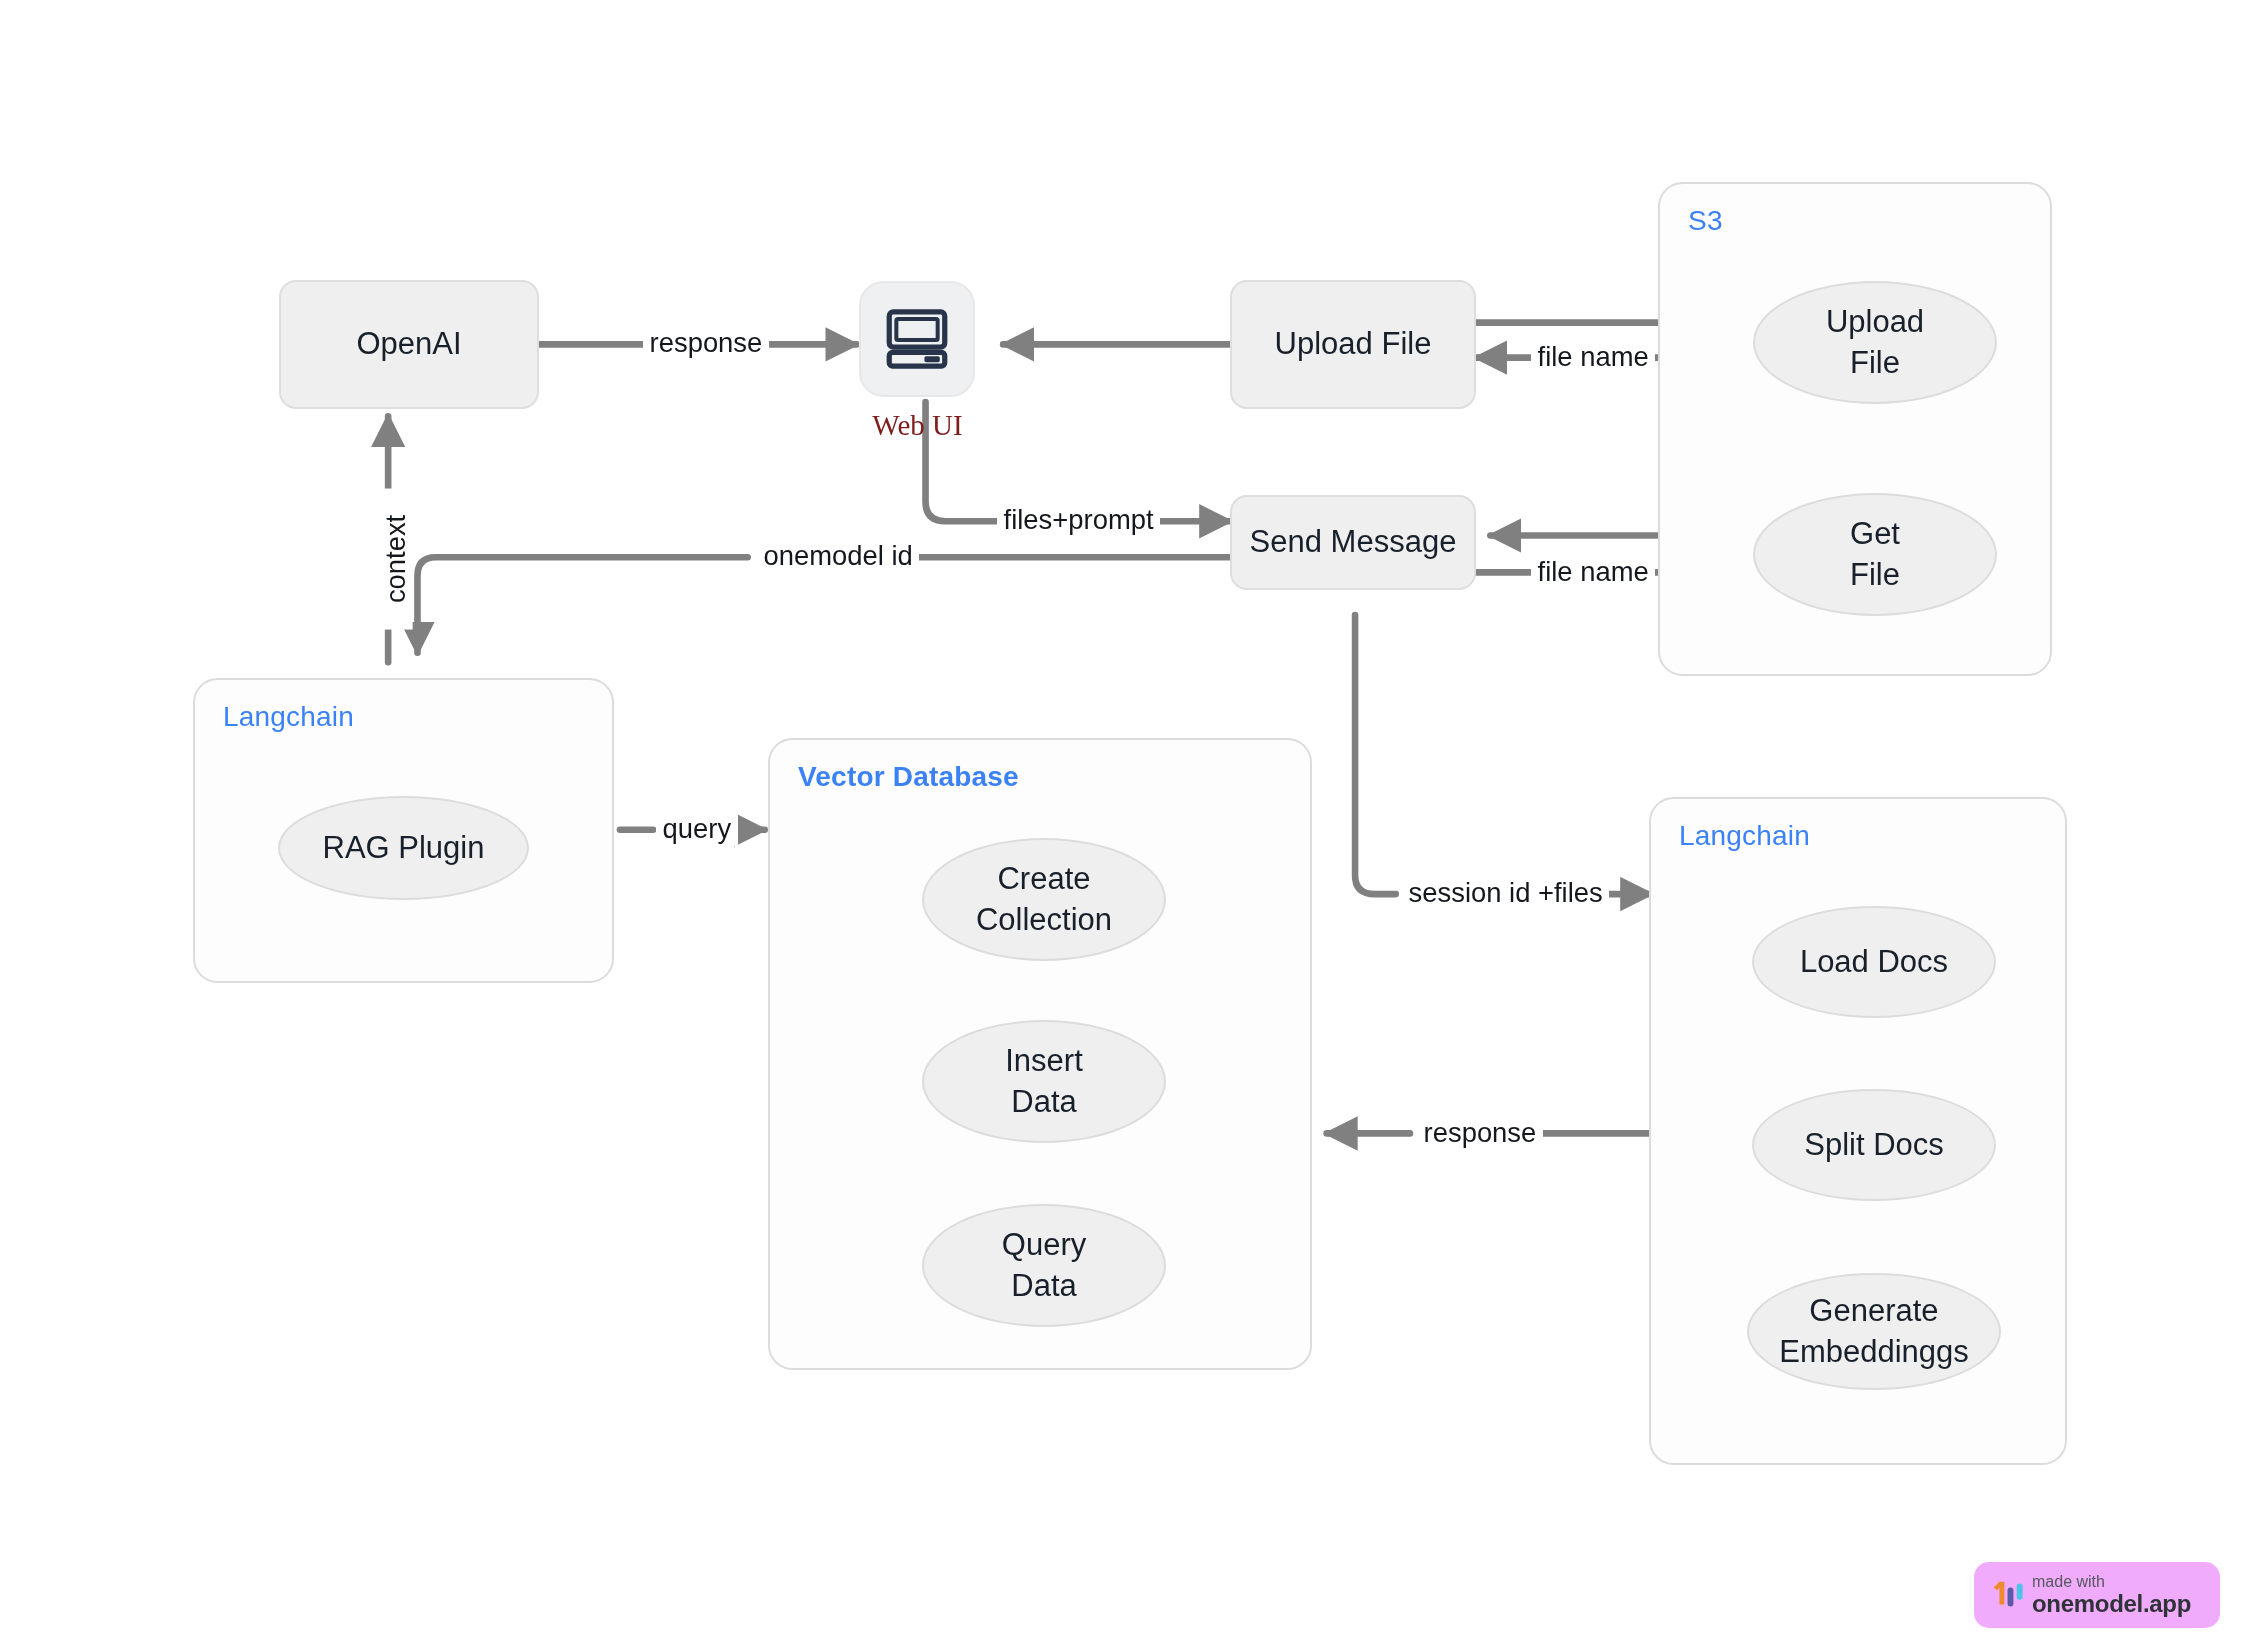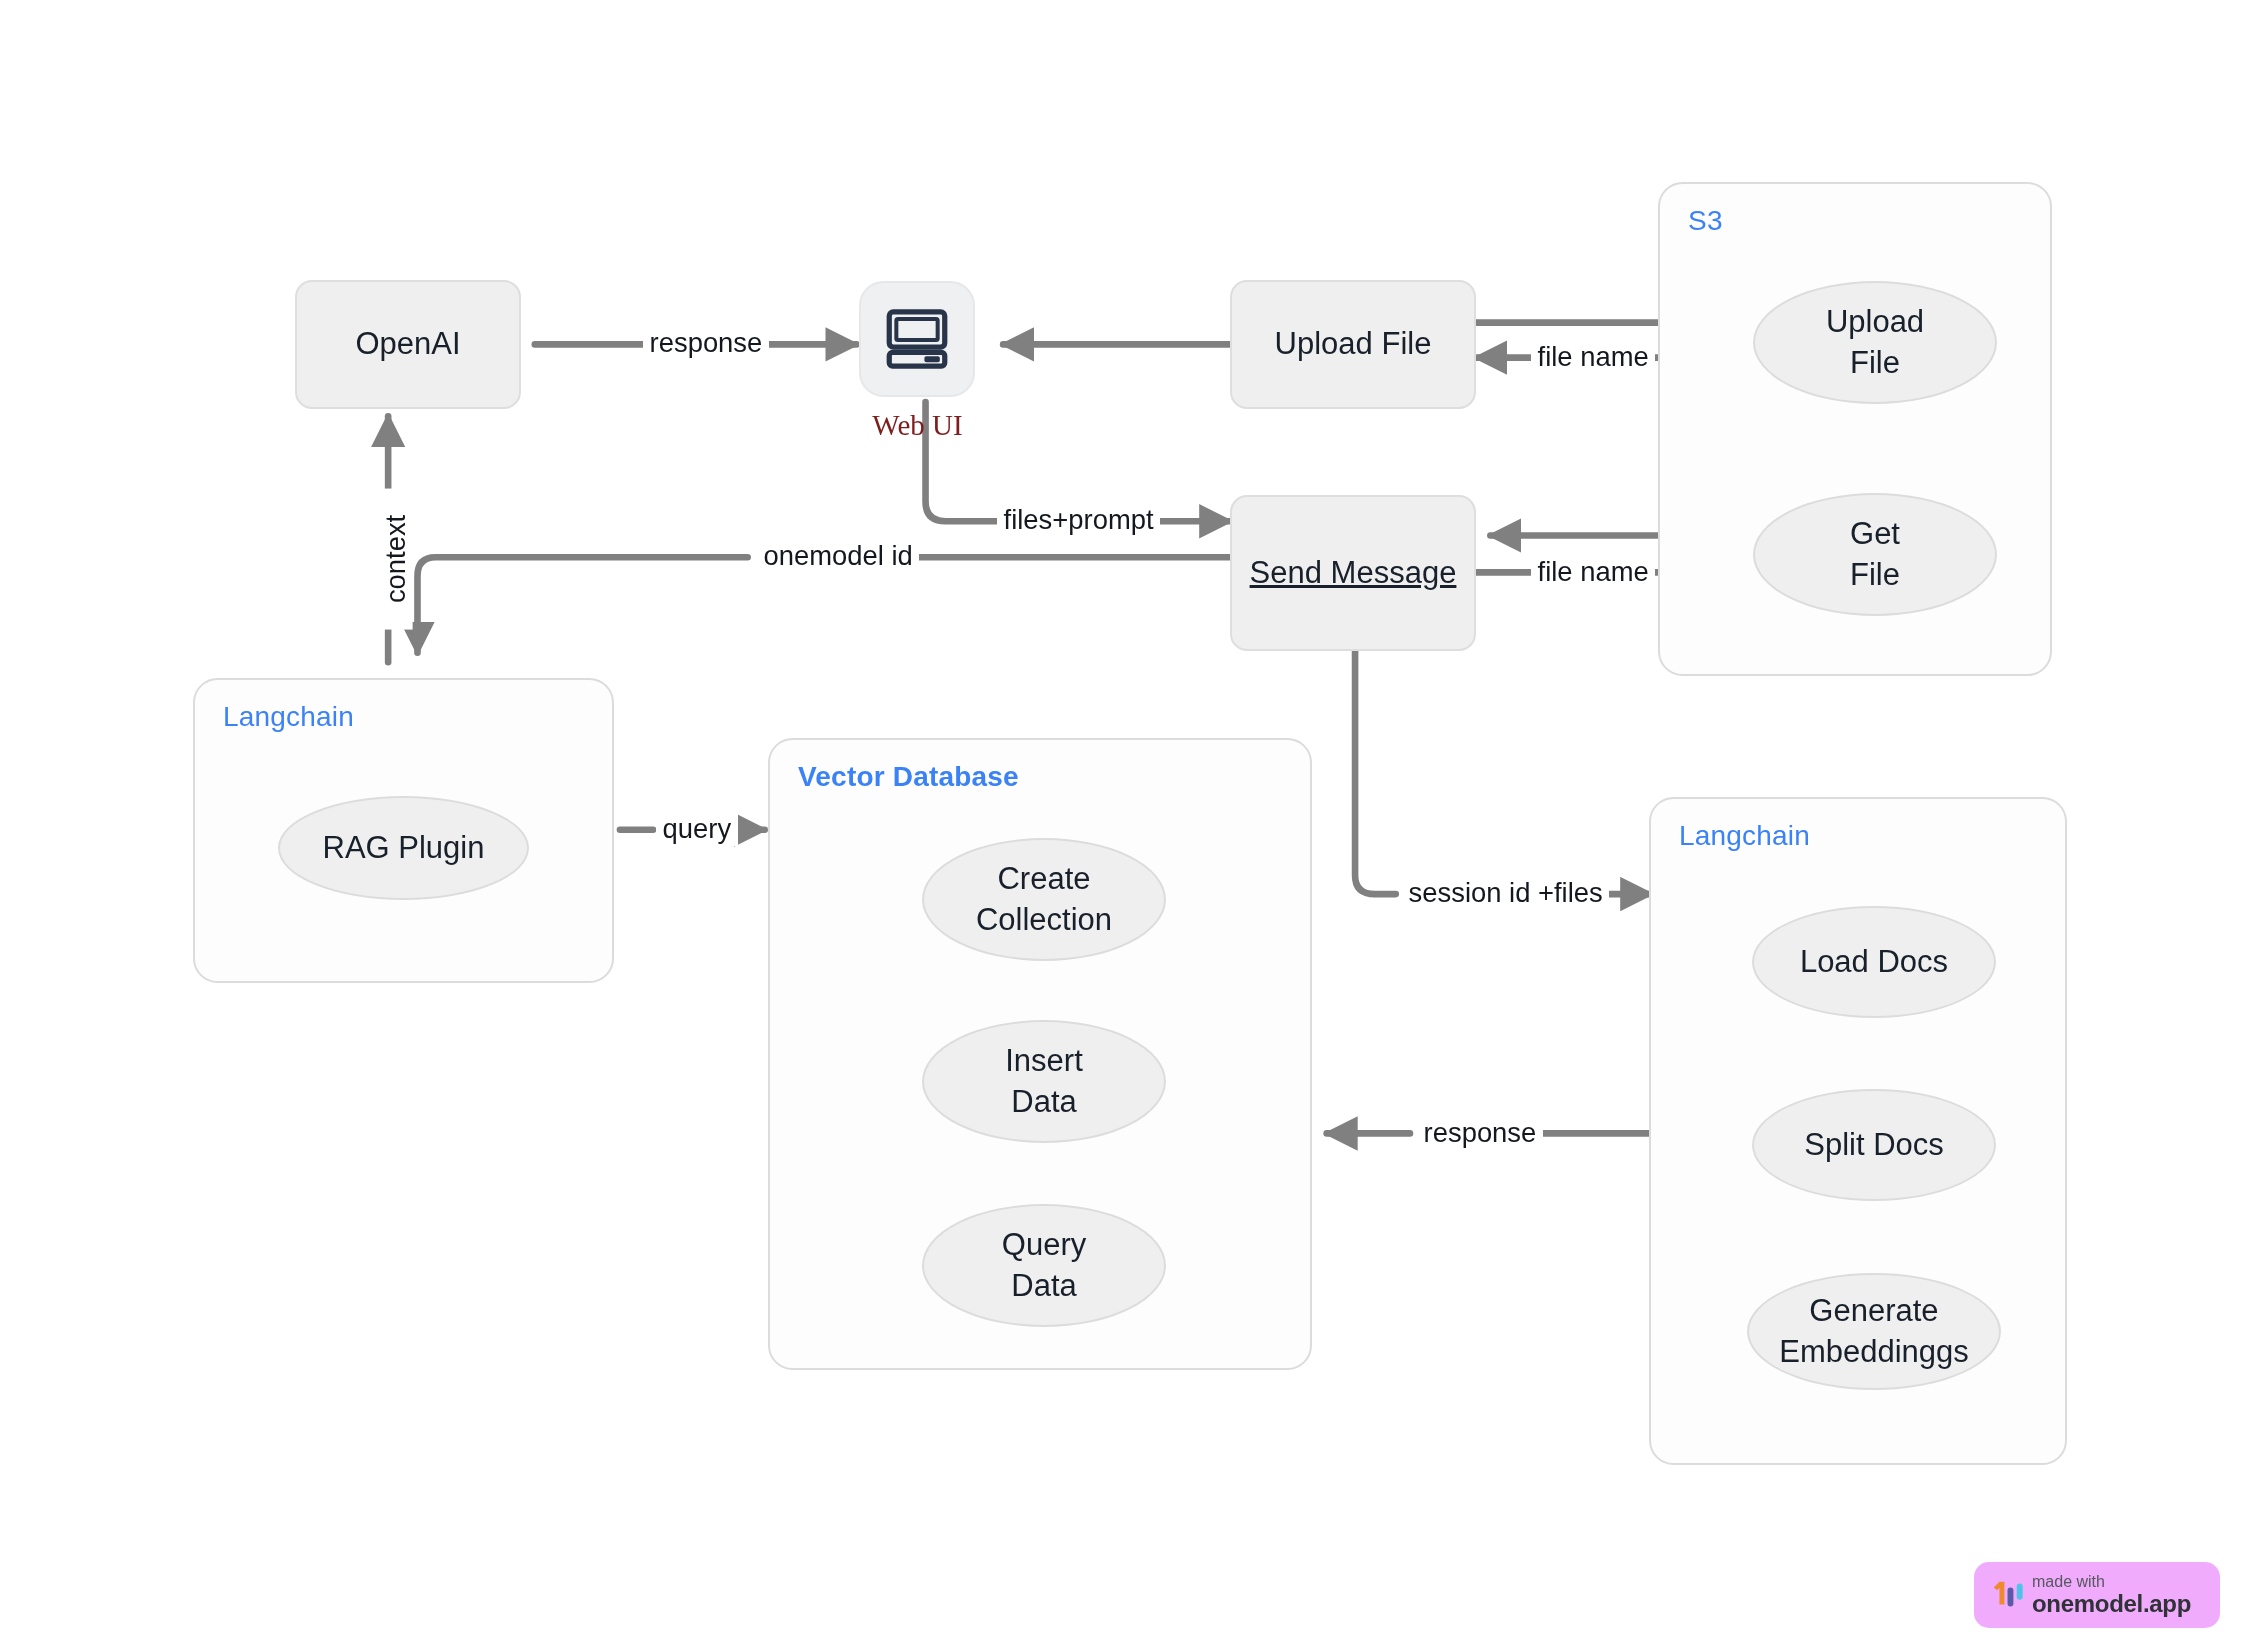--- a/index.html
+++ b/index.html
@@ -222,35 +222,35 @@
   </div>
 
   <div class="group" style="left:768px; top:738px; width:544px; height:632px;font-weight:bold;">
     <div class="group-label">Vector Database</div>
   </div>
 
   <div class="group" style="left:1649px; top:797px; width:418px; height:668px;">
     <div class="group-label">Langchain</div>
   </div>
 
-  <div class="rect-node" style="left:279px; top:280px; width:226px; height:129px;margin-left:16px;">OpenAI</div>
+  <div class="rect-node" style="left:279px; top:280px; width:260px; height:129px;">OpenAI</div>
 
   <div class="icon-node" style="left:859px; top:281px; width:116px; height:116px;">
     <svg width="74" height="74" viewBox="0 0 24 24" aria-hidden="true">
       <rect x="3" y="3.2" width="18" height="11.4" rx="1.3" fill="none" stroke="#28344a" stroke-width="1.7"></rect>
       <rect x="5.3" y="5.5" width="13.4" height="6.8" rx="0.5" fill="none" stroke="#28344a" stroke-width="1.3"></rect>
       <rect x="3" y="16.3" width="18" height="4.5" rx="1.1" fill="none" stroke="#28344a" stroke-width="1.7"></rect>
       <rect x="14.4" y="17.6" width="5" height="1.9" rx="0.6" fill="#28344a"></rect>
     </svg>
   </div>
   <div class="icon-caption" style="left:812px; top:409px; width:211px;">Web UI</div>
 
   <div class="rect-node" style="left:1230px; top:280px; width:246px; height:129px;">Upload File</div>
 
-  <div class="rect-node" style="left:1230px; top:495px; width:246px; height:156px;text-decoration:underline;">Send Message</div>
+  <div class="rect-node" style="left:1230px; top:495px; width:246px; height:95px;">Send Message</div>
 
   <div class="ellipse-node" style="left:1753px; top:281px; width:244px; height:123px;">Upload
 File</div>
 
   <div class="ellipse-node" style="left:1753px; top:493px; width:244px; height:123px;">Get
 File</div>
 
   <div class="ellipse-node" style="left:278px; top:796px; width:251px; height:104px;">RAG Plugin</div>
 
   <div class="ellipse-node" style="left:922px; top:838px; width:244px; height:123px;">Create

